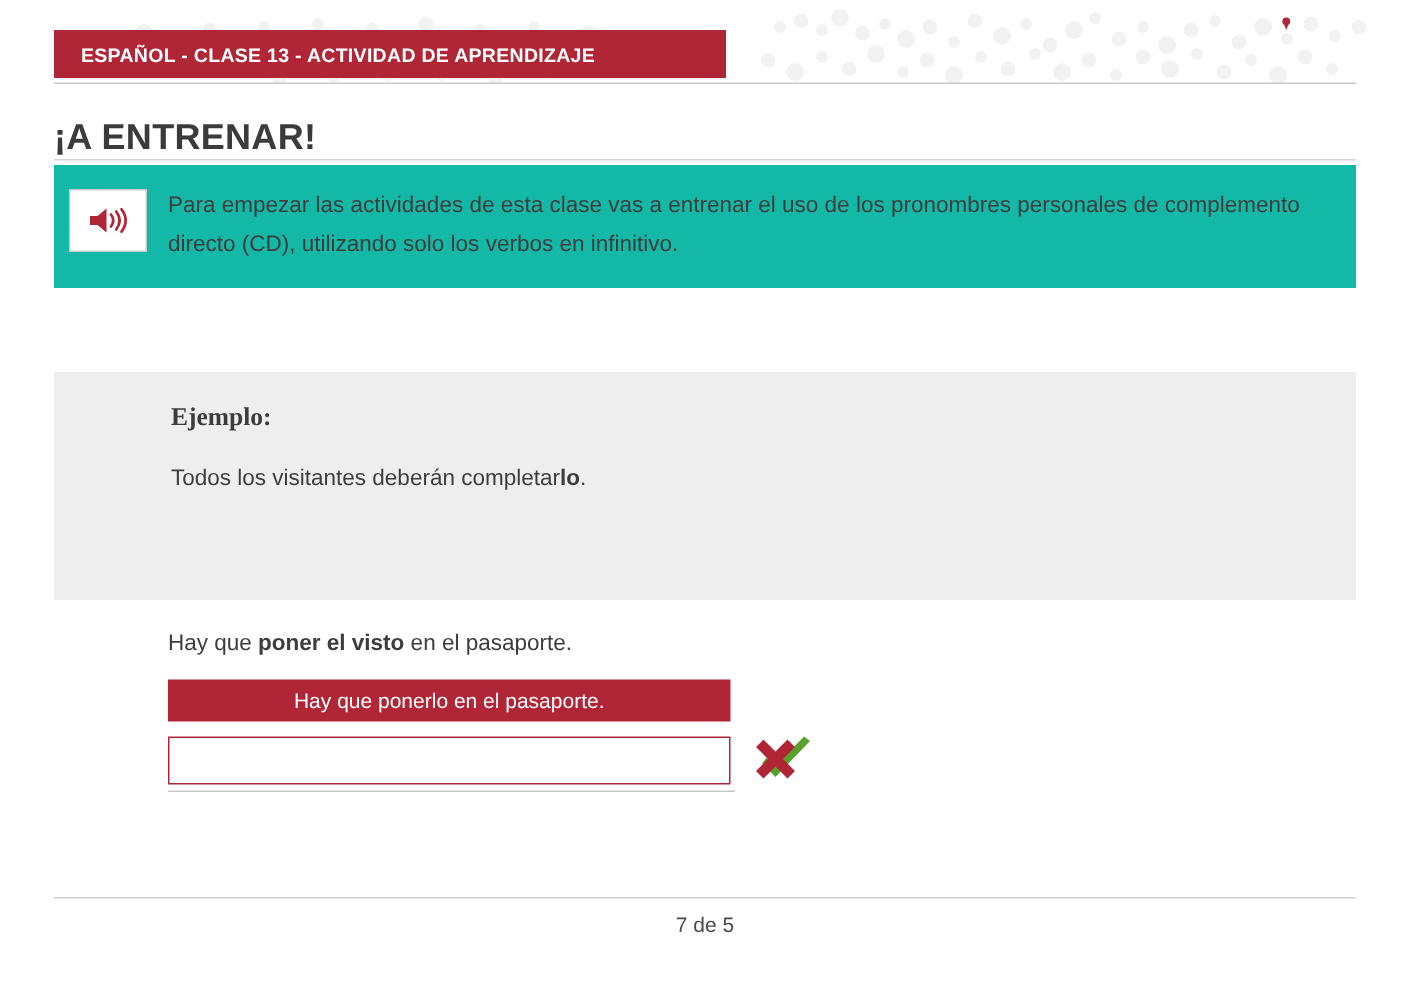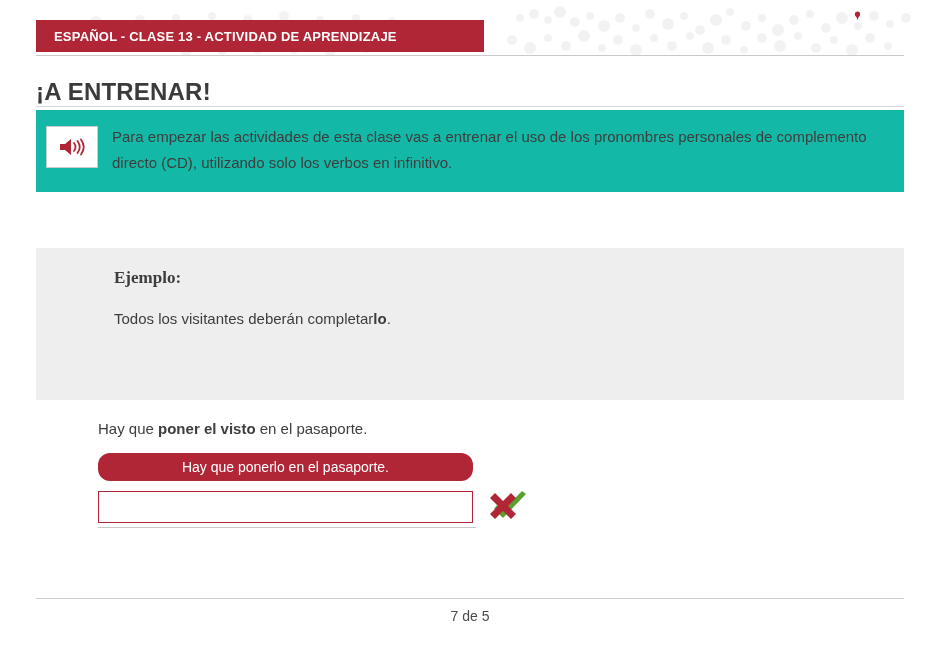--- a/index.html
+++ b/index.html
@@ -159,21 +159,21 @@
   .example-line {
     font-size: 15px;
     color: #3d3d3d;
     margin-bottom: 22px;
   }
   .example-line b { font-weight: bold; }
 
   
   .exercise {
     position: absolute;
-    left: 98px;
+    left: 112px;
     top: 420px;
     width: 806px;
   }
   .exercise-prompt {
     font-size: 15px;
     color: #3d3d3d;
     margin-bottom: 16px;
   }
   .exercise-prompt b { font-weight: bold; }
 
@@ -184,21 +184,20 @@
   .answer-feedback {
     width: 375px;
     height: 28px;
     background: #b02636;
     color: #ffffff;
     font-size: 14px;
     display: flex;
     align-items: center;
     justify-content: center;
     box-sizing: border-box;
-    border-radius: 12px;
   }
   .answer-input {
     width: 375px;
     height: 32px;
     margin-top: 10px;
     border: 1px solid #b02636;
     background: #ffffff;
     box-sizing: border-box;
     font-size: 14px;
     font-family: "Liberation Sans", sans-serif;

